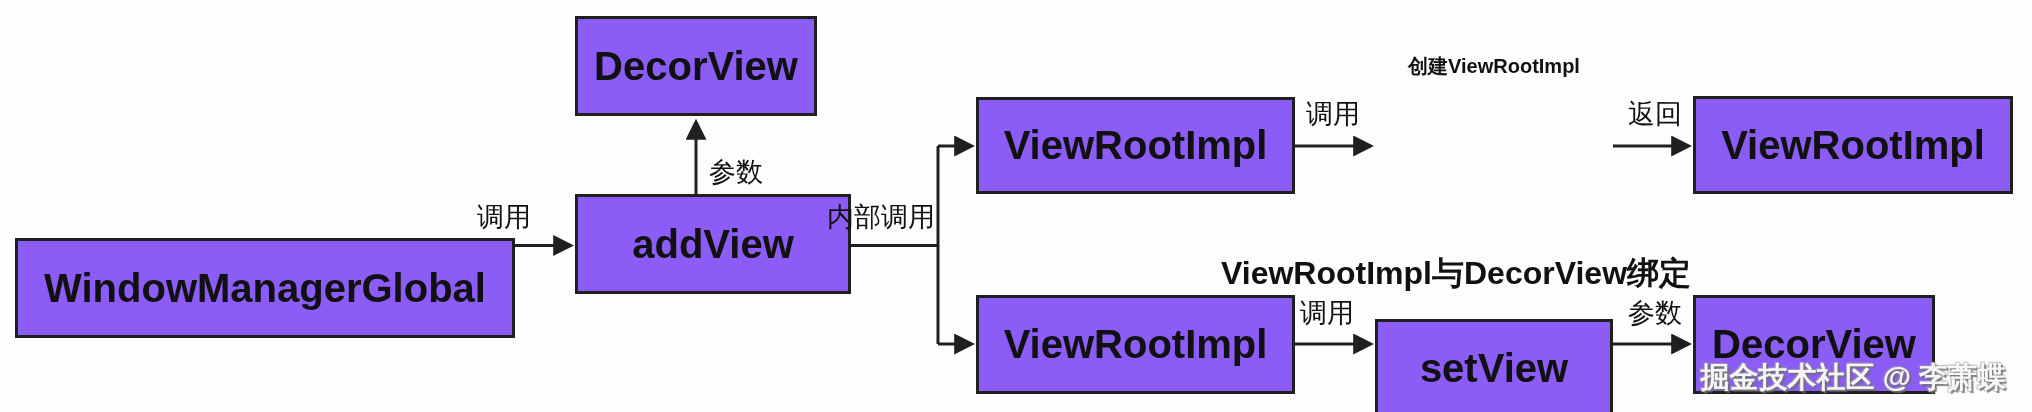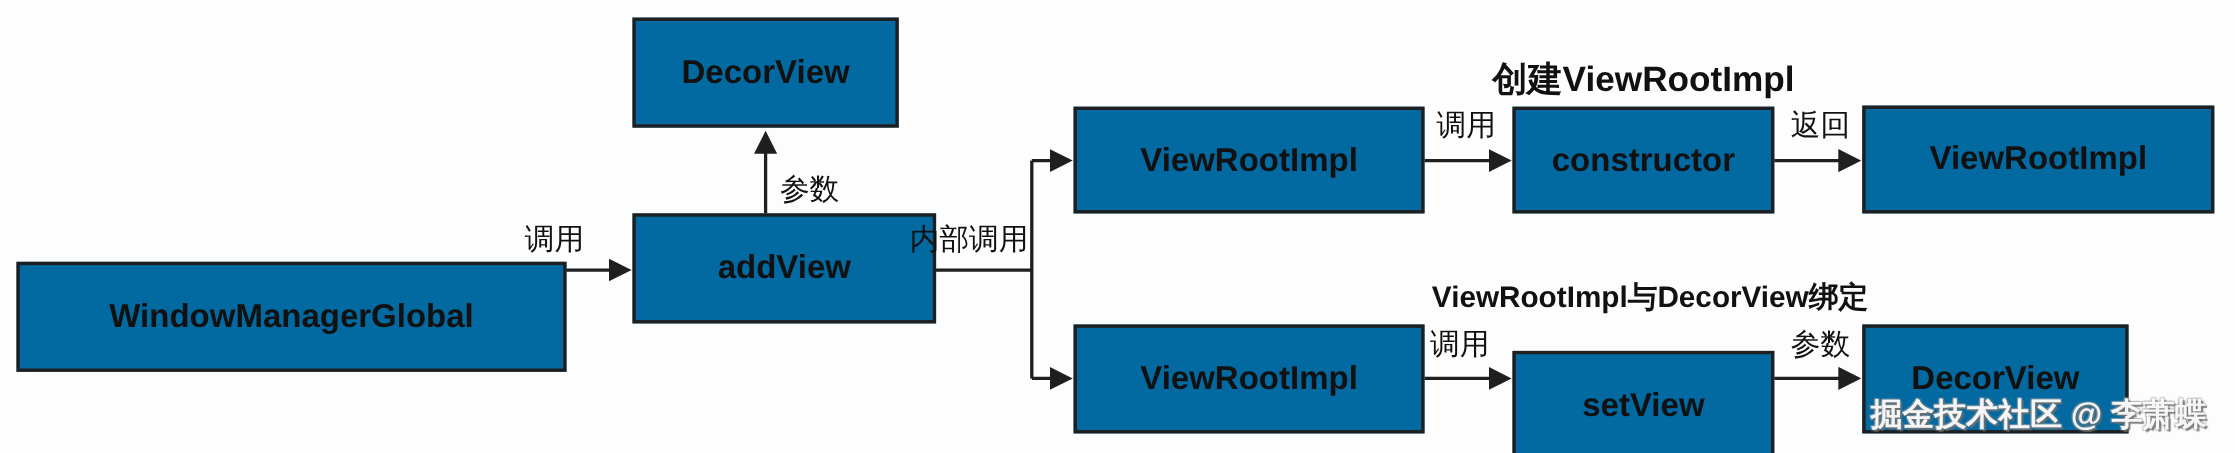--- a/index.html
+++ b/index.html
@@ -7,37 +7,37 @@
     position:relative;
     width:2032px;height:412px;
     background:#fdfdfd;
     font-family:"Liberation Sans","DejaVu Sans",sans-serif;
     overflow:hidden;
   }
   .edges-svg{position:absolute;left:0;top:0;width:2032px;height:412px;}
   .node{
     position:absolute;
     box-sizing:border-box;
-    background:#0369a1;
+    background:#8b5cf6;
     border:3px solid #1f1f1f;
     display:flex;align-items:center;justify-content:center;
-    font-size:30px;font-weight:bold;color:#111111;
+    font-size:40px;font-weight:bold;color:#111111;
     letter-spacing:0px;
     white-space:nowrap;
   }
   .edge-label{
     position:absolute;
     transform:translateX(-50%);
     font-size:27px;font-weight:normal;color:#111111;
     white-space:nowrap;line-height:1;
   }
   .note-label{
     position:absolute;
     transform:translateX(-50%);
-    font-size:32px;font-weight:bold;color:#111111;
+    font-size:20px;font-weight:bold;color:#111111;
     white-space:nowrap;line-height:1;
   }
   .watermark{
     position:absolute;
     right:26px;top:363px;
     font-size:29px;font-weight:bold;
     color:rgba(255,255,255,0.92);
     text-shadow:2px 2px 1px rgba(110,110,110,0.85),
                 -1px -1px 1px rgba(170,170,170,0.6),
                 1px -1px 1px rgba(150,150,150,0.5),
@@ -56,21 +56,21 @@
   .n-decorview-bottom{left:1693px;top:295px;width:242px;height:99px;}
   
   .l-call-1{left:504px;top:204px;}
   .l-param-1{left:736px;top:159px;}
   .l-internal{left:881px;top:204px;}
   .l-call-2{left:1333px;top:101px;}
   .l-return{left:1655px;top:101px;}
   .l-call-3{left:1327px;top:300px;}
   .l-param-2{left:1655px;top:300px;}
   .l-note-create{left:1494px;top:56px;}
-  .l-note-bind{left:1456px;top:257px;font-size:27px;margin-left:44px;}
+  .l-note-bind{left:1456px;top:257px;font-size:32px;}
 </style>
 </head>
 <body>
 
 <div class="canvas">
 
   <svg class="edges-svg" viewBox="0 0 2032 412" xmlns="http://www.w3.org/2000/svg">
     <defs>
       <marker id="ah" viewBox="0 0 10 10" refX="8" refY="5" markerWidth="7" markerHeight="7" orient="auto-start-reverse">
         <path d="M0,0 L10,5 L0,10 z" fill="#1f1f1f"></path>
@@ -87,21 +87,20 @@
       <line x1="1613" y1="146" x2="1688" y2="146" marker-end="url(#ah)"></line>
       <line x1="1295" y1="344" x2="1370" y2="344" marker-end="url(#ah)"></line>
       <line x1="1613" y1="344" x2="1688" y2="344" marker-end="url(#ah)"></line>
     </g>
   </svg>
 
   <div class="node n-wmg">WindowManagerGlobal</div>
   <div class="node n-addview">addView</div>
   <div class="node n-decorview-top">DecorView</div>
   <div class="node n-vri-top">ViewRootImpl</div>
-  <div class="node n-constructor">constructor</div>
   <div class="node n-vri-result">ViewRootImpl</div>
   <div class="node n-vri-bottom">ViewRootImpl</div>
   <div class="node n-setview">setView</div>
   <div class="node n-decorview-bottom">DecorView</div>
 
   <span class="edge-label l-call-1">调用</span>
   <span class="edge-label l-param-1">参数</span>
   <span class="edge-label l-internal">内部调用</span>
   <span class="edge-label l-call-2">调用</span>
   <span class="edge-label l-return">返回</span>

